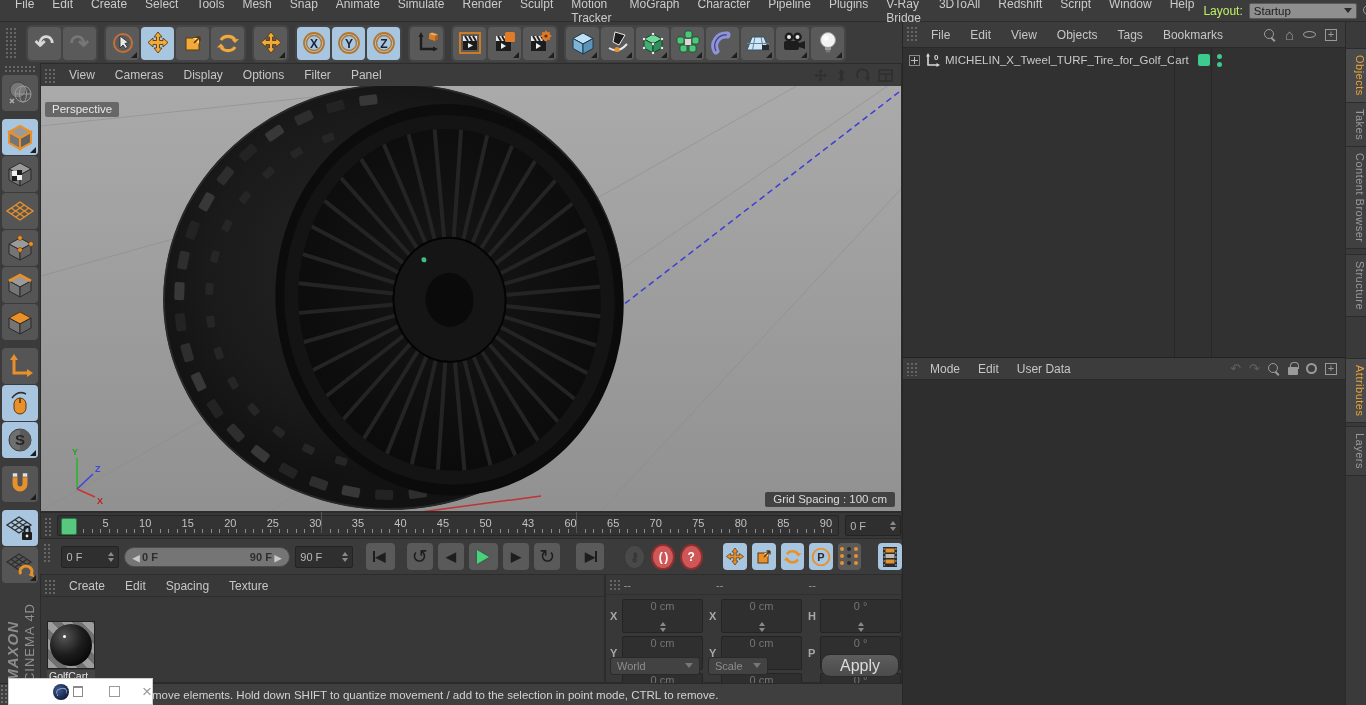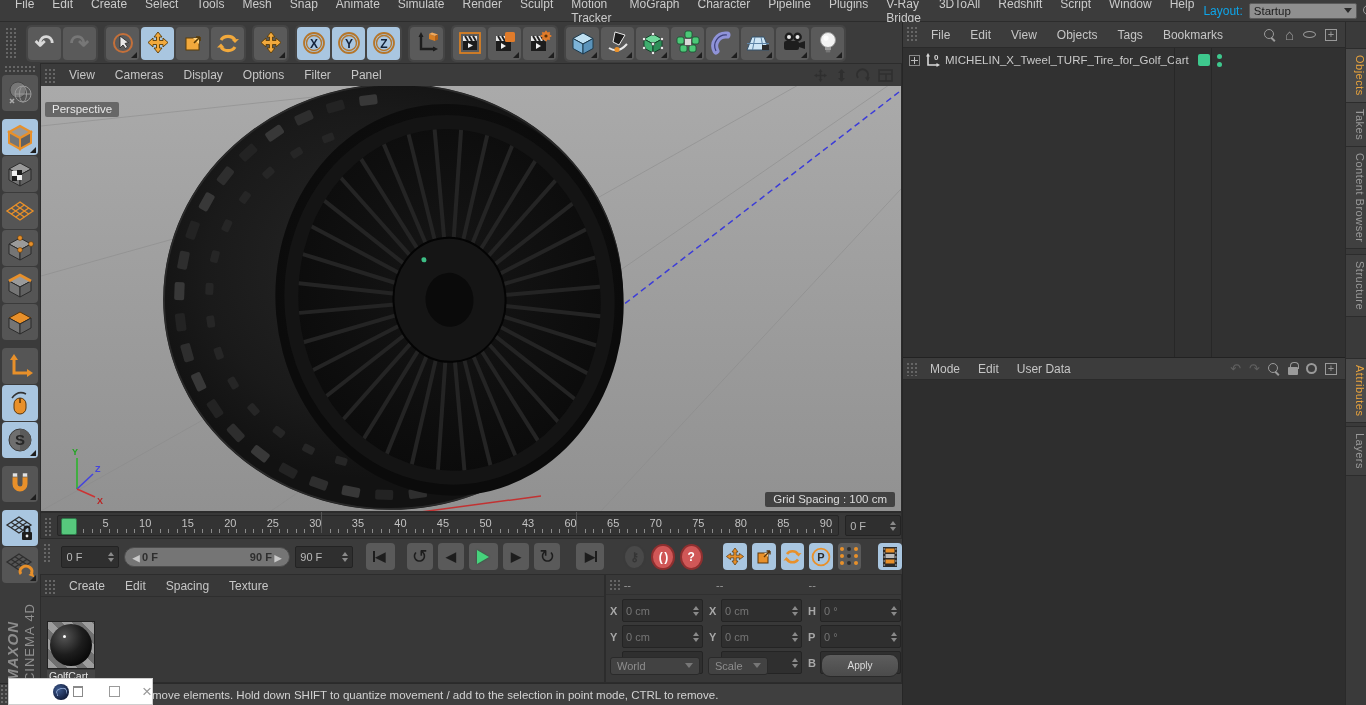--- a/index.html
+++ b/index.html
@@ -7,21 +7,21 @@
   #root{position:relative;width:1366px;height:705px;background:#3b3b3b;overflow:hidden;color:#c8c8c8;}
 
   
   .grip{width:12px;align-self:stretch;background-image:radial-gradient(#6b6b6b 1px,transparent 1.2px);background-size:4px 4px;background-position:1px 1px;margin:3px 4px 3px 2px;opacity:.9;}
 
   
   #menubar{position:absolute;left:0;top:0;width:1366px;height:22px;background:#3c3c3c;border-bottom:1px solid #2c2c2c;display:flex;align-items:center;padding:0 6px;font-size:12px;}
   #menu-items{display:flex;gap:0;}
   #menu-items span{padding:3px 9px;color:#cbcbcb;cursor:default;}
   #layout-area{margin-left:auto;display:flex;align-items:center;gap:6px;}
-  #layout-label{color:#0ea5e9;}
+  #layout-label{color:#bef264;}
   #layout-select{width:108px;height:16px;background:#8f8f8f;border:1px solid #5a5a5a;border-radius:2px;color:#1c1c1c;font-size:11.5px;padding:0 4px;display:flex;align-items:center;justify-content:space-between;}
   .caret-dn{width:0;height:0;border-left:4px solid transparent;border-right:4px solid transparent;border-top:5px solid #2a2a2a;}
   .icon-search{position:relative;width:12px;height:12px;}
   .icon-search::before{content:"";position:absolute;left:0;top:0;width:8px;height:8px;border:1.6px solid #9a9a9a;border-radius:50%;}
   .icon-search::after{content:"";position:absolute;left:8px;top:8px;width:5px;height:1.8px;background:#9a9a9a;transform:rotate(45deg);transform-origin:0 0;}
 
   
   #toolbar{position:absolute;left:0;top:23px;width:902px;height:40px;display:flex;align-items:center;gap:6px;padding-left:2px;}
   .tgroup{display:flex;gap:2px;background:#454545;border-radius:5px;padding:2px;}
   .tbtn{position:relative;width:33px;height:33px;background:#5a5a5a;border-radius:4px;display:flex;align-items:center;justify-content:center;font-size:20px;color:#d8d8d8;}
@@ -101,24 +101,24 @@
   #mat-label{width:48px;margin-top:1px;font-size:10.5px;color:#e4e4e4;background:rgba(70,70,70,.85);padding:0 2px;white-space:nowrap;overflow:hidden;}
 
   
   #coords{position:absolute;left:605px;top:574px;width:297px;height:109px;background:#383838;border:1px solid #2c2c2c;font-size:11px;}
   #coord-head{height:20px;display:flex;align-items:center;color:#9a9a9a;border-bottom:1px solid #303030;}
   #coord-head .hd{width:95px;}
   #coord-grid{position:absolute;left:4px;top:24px;display:flex;gap:6px;}
   .ccol{display:flex;flex-direction:column;gap:3px;}
   .crow{display:flex;align-items:center;gap:3px;}
   .cl{width:9px;color:#a8a8a8;font-weight:bold;}
-  .cv-box{width:81px;height:23px;background:#2f2f2f;border:1px solid #242424;border-radius:2px;display:flex;align-items:center;justify-content:space-between;padding:0 3px;color:#757575;}
+  .cv-box{width:81px;height:34px;background:#2f2f2f;border:1px solid #242424;border-radius:2px;display:flex;align-items:center;justify-content:space-between;padding:0 3px;color:#757575;flex-direction:column;}
   #coord-foot{position:absolute;left:4px;bottom:5px;display:flex;gap:8px;align-items:center;width:289px;}
   .cdrop{width:90px;height:18px;background:#424242;border:1px solid #2a2a2a;border-radius:3px;color:#8d8d8d;display:flex;align-items:center;justify-content:space-between;padding:0 6px;}
-  #apply-btn{margin-left:auto;width:78px;height:23px;background:linear-gradient(#5d5d5d,#4b4b4b);border:1px solid #2a2a2a;border-radius:9px;color:#dcdcdc;display:flex;align-items:center;justify-content:center;font-size:10px;}
+  #apply-btn{margin-left:auto;width:78px;height:23px;background:linear-gradient(#5d5d5d,#4b4b4b);border:1px solid #2a2a2a;border-radius:9px;color:#dcdcdc;display:flex;align-items:center;justify-content:center;font-size:16px;}
 
   
   #statusbar{position:absolute;left:0;top:683px;width:902px;height:22px;background:#3f3f3f;border-top:1px solid #2a2a2a;display:flex;align-items:center;font-size:11.5px;color:#d2d2d2;}
   #status-text{padding-left:152px;white-space:nowrap;}
 
   
   #overlay-win{position:absolute;left:8px;top:678px;width:145px;height:27px;background:#fff;border:1px solid #cfcfcf;display:flex;align-items:center;gap:0;z-index:5;}
   #c4d-logo{position:relative;width:16px;height:16px;margin-left:44px;border-radius:50%;background:radial-gradient(circle at 35% 35%,#3d5a8f,#121c3a 75%);}
   #c4d-logo::after{content:"";position:absolute;left:3px;top:4px;width:9px;height:6px;border:1.5px solid #8fa7d0;border-bottom:none;border-radius:50% 50% 0 0;transform:rotate(-15deg);}
   .win-restore{position:relative;width:11px;height:11px;margin-left:4px;}

